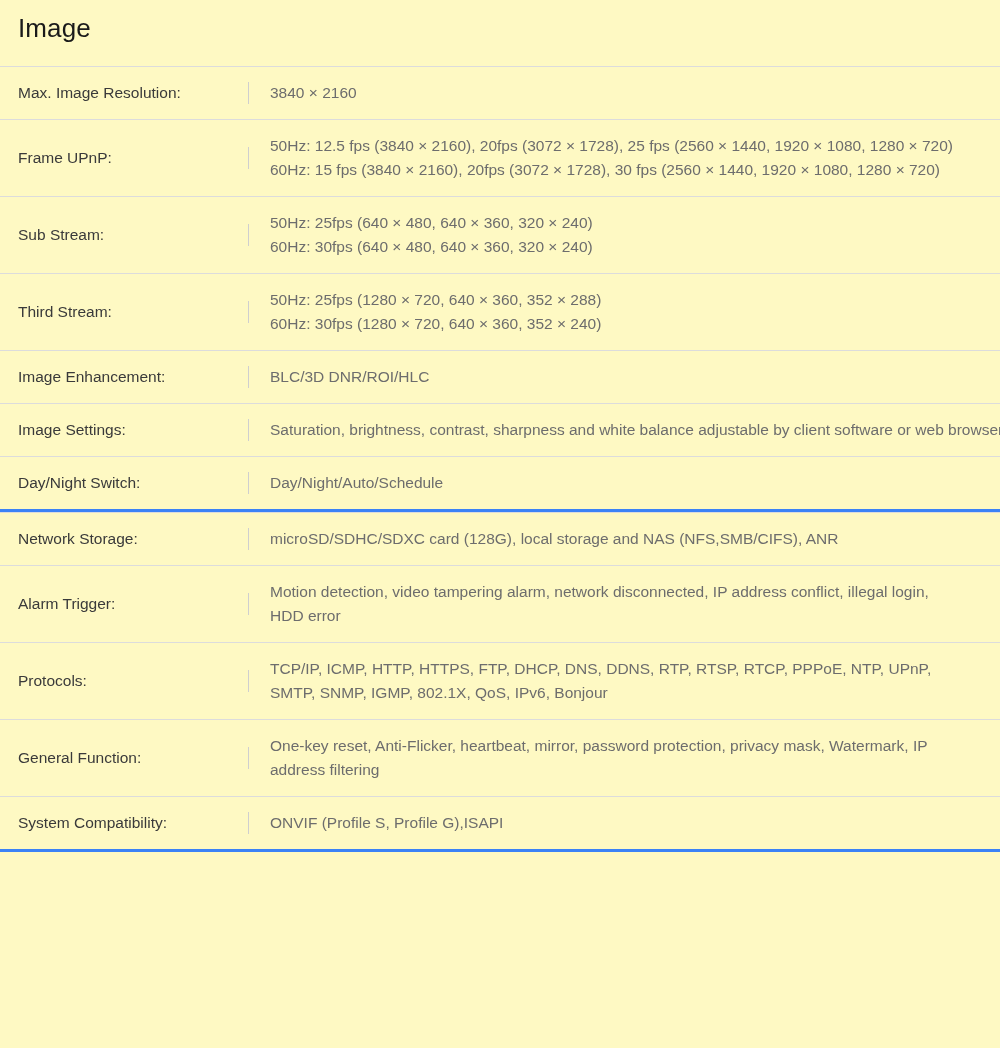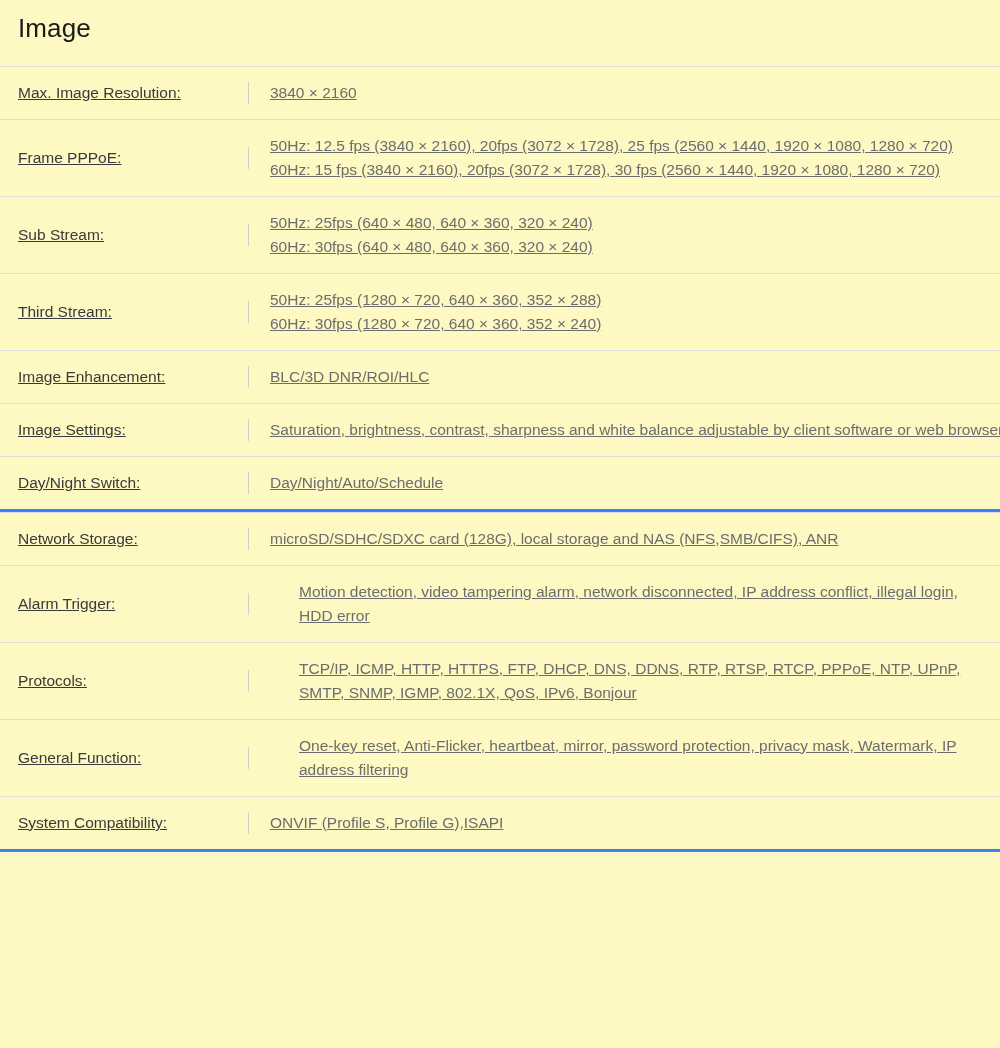--- a/index.html
+++ b/index.html
@@ -51,21 +51,20 @@
     margin-left: 19px;
   }
   .spec-label,
   .spec-value {
     vertical-align: middle;
     font-size: 15.5px;
     line-height: 24px;
     padding: 14px 0;
     white-space: nowrap;
     overflow: visible;
-    text-decoration: underline;
   }
   .spec-label {
     width: 248px;
     padding-left: 18px;
     color: #3a3a3a;
     box-sizing: border-box;
     position: relative;
   }
   .spec-value {
     color: #6d6d6d;
@@ -82,40 +81,39 @@
     height: 22px;
     background: #cfcfcf;
   }
   .value-line {
     display: block;
     white-space: nowrap;
   }
   .value-wrap {
     display: block;
     white-space: normal;
-    margin-left: 29px;
   }
 </style>
 </head>
 <body>
 
 <div class="spec-page">
   <div id="sections-root">
       <div class="section">
         <h2 class="section-heading">Image</h2>
         <table class="spec-table">
           <tbody>
             <tr class="spec-row">
               <td class="spec-label">Max. Image Resolution:</td>
               <td class="spec-value">
                 <span class="value-line">3840 × 2160</span>
               </td>
             </tr>
             <tr class="spec-row">
-              <td class="spec-label">Frame PPPoE:</td>
+              <td class="spec-label">Frame UPnP:</td>
               <td class="spec-value">
                 <span class="value-line">50Hz: 12.5 fps (3840 × 2160), 20fps (3072 × 1728), 25 fps (2560 × 1440, 1920 × 1080, 1280 × 720)</span>
                 <span class="value-line">60Hz: 15 fps (3840 × 2160), 20fps (3072 × 1728), 30 fps (2560 × 1440, 1920 × 1080, 1280 × 720)</span>
               </td>
             </tr>
             <tr class="spec-row">
               <td class="spec-label">Sub Stream:</td>
               <td class="spec-value">
                 <span class="value-line">50Hz: 25fps (640 × 480, 640 × 360, 320 × 240)</span>
                 <span class="value-line">60Hz: 30fps (640 × 480, 640 × 360, 320 × 240)</span>

